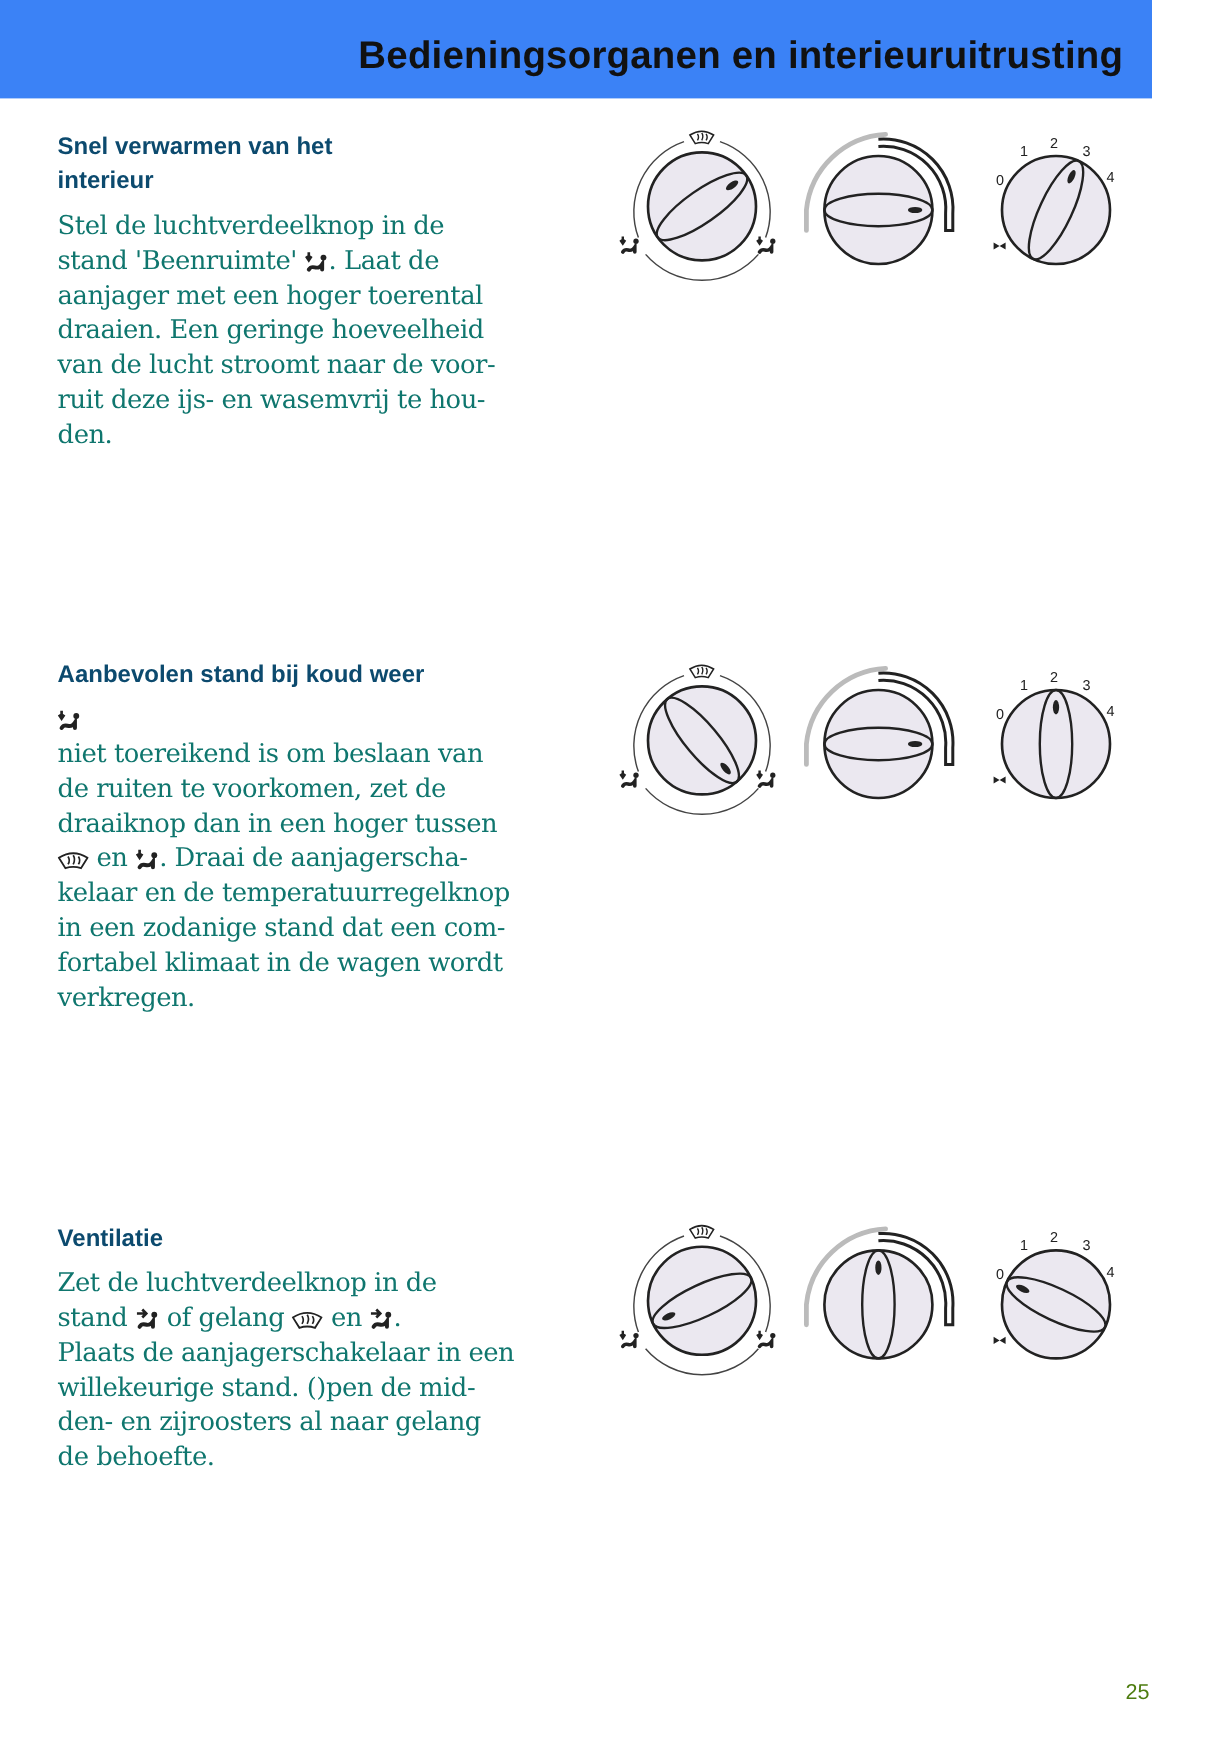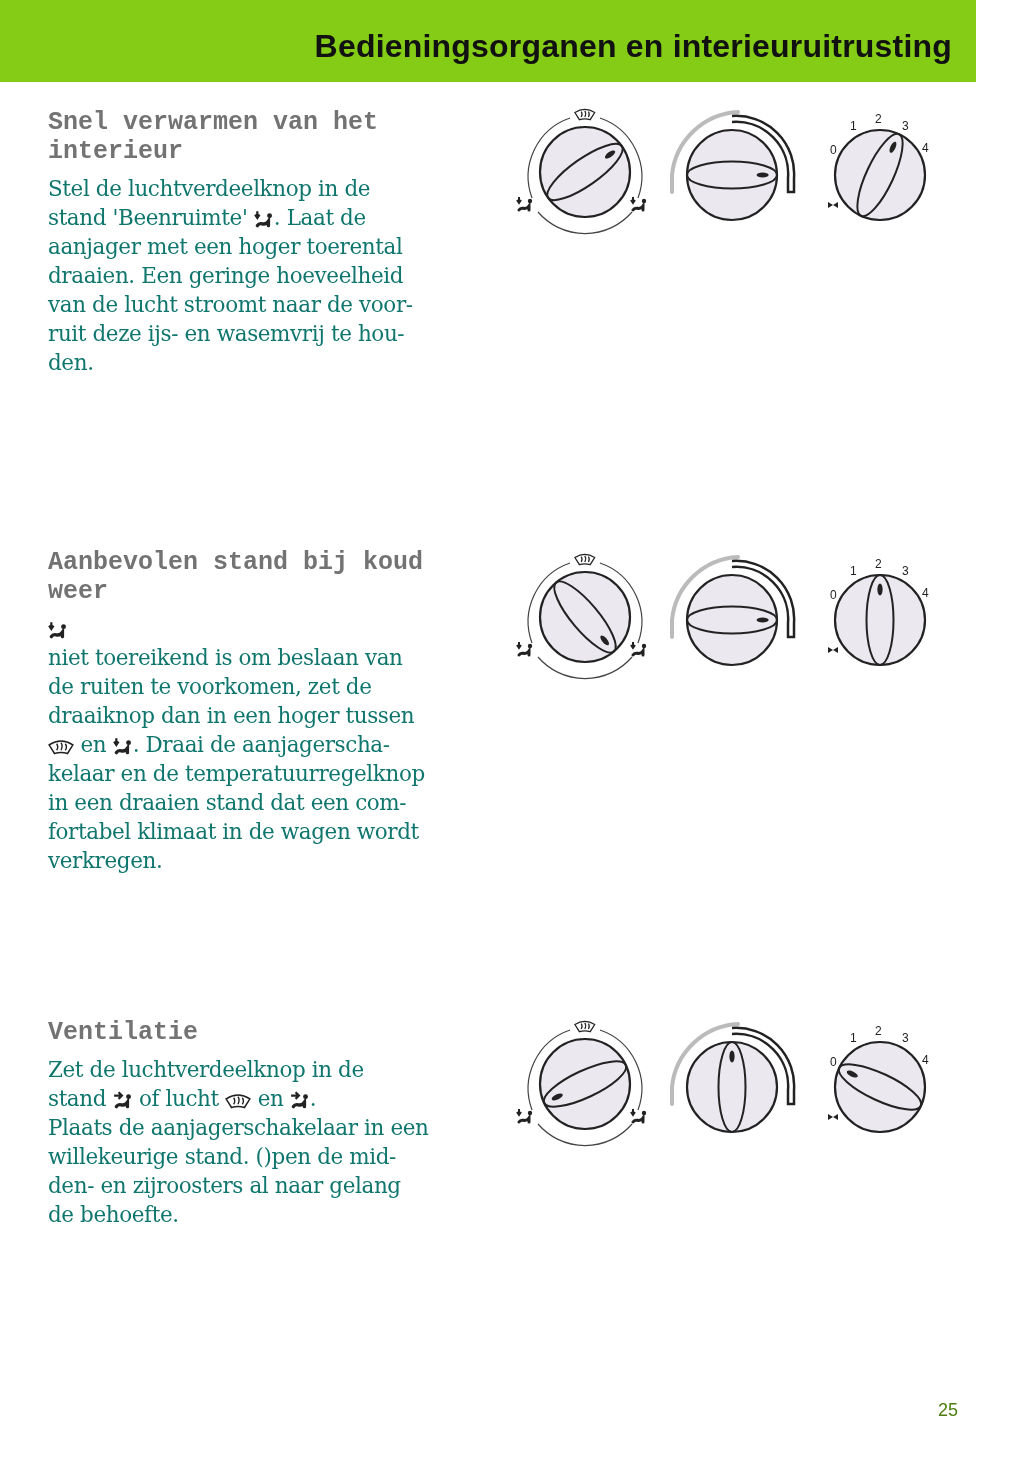--- a/index.html
+++ b/index.html
@@ -1,30 +1,29 @@
 <!DOCTYPE html>
 <html><head>
 <meta charset="utf-8">
 <style>
   html, body { margin:0; padding:0; background:#ffffff; }
   body { width:1024px; height:1457px; position:relative; overflow:hidden; }
   .header {
     position:absolute; left:0; top:0; width:960px; height:82px;
-    background:#84cc16;
-    padding-left:16px;
+    background:#3b82f6;
   }
   .header h1 {
     position:absolute; right:24px; top:28px; margin:0;
     font-family:"Liberation Sans", sans-serif; font-weight:bold;
     font-size:32px; color:#111; letter-spacing:0.2px;
   }
   .section { position:absolute; left:48px; width:440px; }
   .section h2 {
-    margin:0; font-family:Liberation Mono, monospace; font-weight:bold;
-    font-size:25px; line-height:29px; color:#737373;
+    margin:0; font-family:Liberation Sans, sans-serif; font-weight:bold;
+    font-size:20px; line-height:29px; color:#0c4a6e;
   }
   .section p {
     margin:8px 0 0 0; font-family:"DejaVu Serif", serif; font-size:21.5px;
     line-height:29px; color:#0f766e; letter-spacing:-0.4px;
   }
   .sym { display:inline-block; vertical-align:-3px; }
   .knobs { position:absolute; left:510px; width:440px; height:150px; }
   .knobs svg { position:absolute; top:0; }
   .page-number {
     position:absolute; left:938px; top:1400px;
@@ -86,33 +85,33 @@
       </svg><br>
     <span>niet toereikend is om beslaan van</span><br>
     <span>de ruiten te voorkomen, zet de</span><br>
     <span>draaiknop dan in een hoger tussen</span><br>
     <svg class="sym" width="26" height="16" viewBox="0 0 24 14">
         <use href="#defrost"></use>
       </svg><span> en </span><svg class="sym" width="20" height="18" viewBox="0 0 18 16">
         <use href="#footwell"></use>
       </svg><span>. Draai de aanjagerscha-</span><br>
     <span>kelaar en de temperatuurregelknop</span><br>
-    <span>in een draaien stand dat een com-</span><br>
+    <span>in een zodanige stand dat een com-</span><br>
     <span>fortabel klimaat in de wagen wordt</span><br>
     <span>verkregen.</span>
   </p>
 </div>
 
 <div class="section" style="top:1018px">
   <h2>Ventilatie</h2>
   <p>
     <span>Zet de luchtverdeelknop in de</span><br>
     <span>stand </span><svg class="sym" width="20" height="18" viewBox="0 0 18 16">
         <use href="#facevent"></use>
-      </svg><span> of lucht </span><svg class="sym" width="26" height="16" viewBox="0 0 24 14">
+      </svg><span> of gelang </span><svg class="sym" width="26" height="16" viewBox="0 0 24 14">
         <use href="#defrost"></use>
       </svg><span> en </span><svg class="sym" width="20" height="18" viewBox="0 0 18 16">
         <use href="#facevent"></use>
       </svg><span>.</span><br>
     <span>Plaats de aanjagerschakelaar in een</span><br>
     <span>willekeurige stand. ()pen de mid-</span><br>
     <span>den- en zijroosters al naar gelang</span><br>
     <span>de behoefte.</span>
   </p>
 </div>

